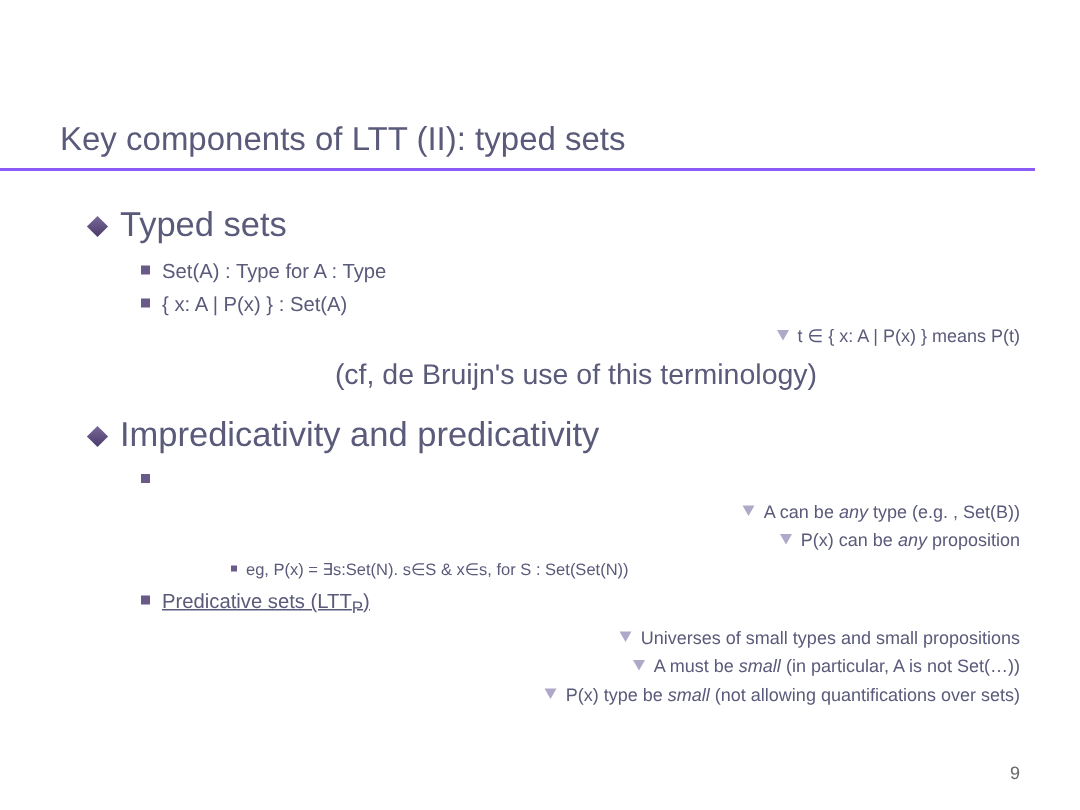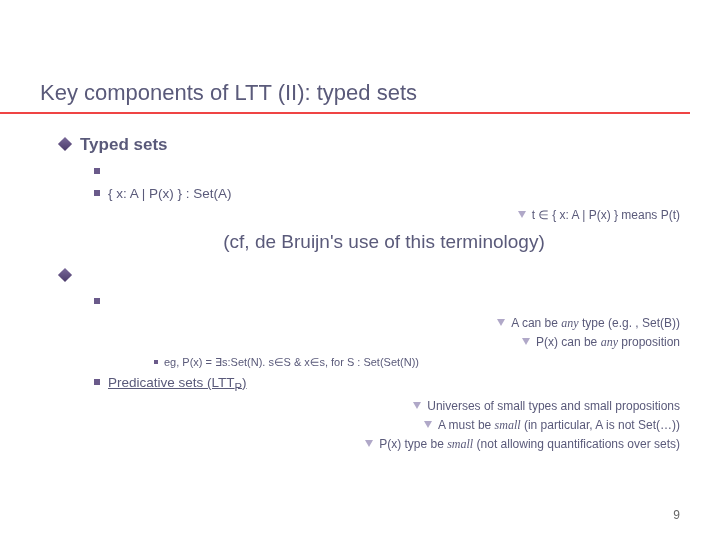--- a/index.html
+++ b/index.html
@@ -13,42 +13,41 @@
     overflow: hidden;
   }
   .slide {
     padding: 0;
   }
   .title {
     font-size: 22px;
     color: #5a5a7a;
     padding: 80px 0 6px 40px;
     font-weight: normal;
-    border-bottom: 2px solid #ef4444;
+    border-bottom: 2px solid #8b5cf6;
     margin: 0 30px 0 0;
   }
   .content {
     padding: 12px 40px 0 60px;
     font-size: 13px;
     color: #5a5a7a;
     line-height: 1.5;
   }
   .diamond {
     display: inline-block;
     width: 10px;
     height: 10px;
     background: linear-gradient(135deg, #7a6a9a 0%, #4a3a6a 100%);
     transform: rotate(45deg);
     margin-right: 10px;
     vertical-align: 1px;
   }
   .lvl1 {
-    font-size: 17px;
+    font-size: 23px;
     margin: 6px 0 4px 0;
-    font-weight: bold;
   }
   .sq {
     display: inline-block;
     width: 6px;
     height: 6px;
     background: #6a5a8a;
     margin-right: 8px;
     vertical-align: 2px;
   }
   .lvl2 {
@@ -87,49 +86,49 @@
     margin: 4px 0 6px 28px;
     text-align: center;
   }
   .pagenum {
     position: absolute;
     bottom: 18px;
     right: 40px;
     font-size: 12px;
     color: #666;
   }
-  em { font-style: italic; font-family: Liberation Serif, serif; }
+  em { font-style: italic; }
   .u { text-decoration: underline; }
 </style>
 </head>
 <body>
 
 <div class="slide">
   <h1 class="title">Key components of LTT (II): typed sets</h1>
 
   <div class="content">
 
     <div class="lvl1">
       <span class="diamond"></span><span>Typed sets</span>
     </div>
 
     <div class="lvl2">
-      <span class="sq"></span>
+      <span class="sq"></span><span>Set(A) : Type  for  A : Type</span>
     </div>
     <div class="lvl2">
       <span class="sq"></span><span>{ x: A | P(x) }  :  Set(A)</span>
     </div>
     <div class="lvl3">
       <span class="tri"></span><span>t ∈ { x: A | P(x) }  means  P(t)</span>
     </div>
 
     <div class="cf">(cf, de Bruijn's use of this terminology)</div>
 
     <div class="lvl1">
-      <span class="diamond"></span>
+      <span class="diamond"></span><span>Impredicativity and predicativity</span>
     </div>
 
     <div class="lvl2">
       <span class="sq"></span>
     </div>
     <div class="lvl3">
       <span class="tri"></span><span>A can be </span><em>any</em><span> type (e.g. , Set(B))</span>
     </div>
     <div class="lvl3">
       <span class="tri"></span><span>P(x) can be </span><em>any</em><span> proposition</span>

